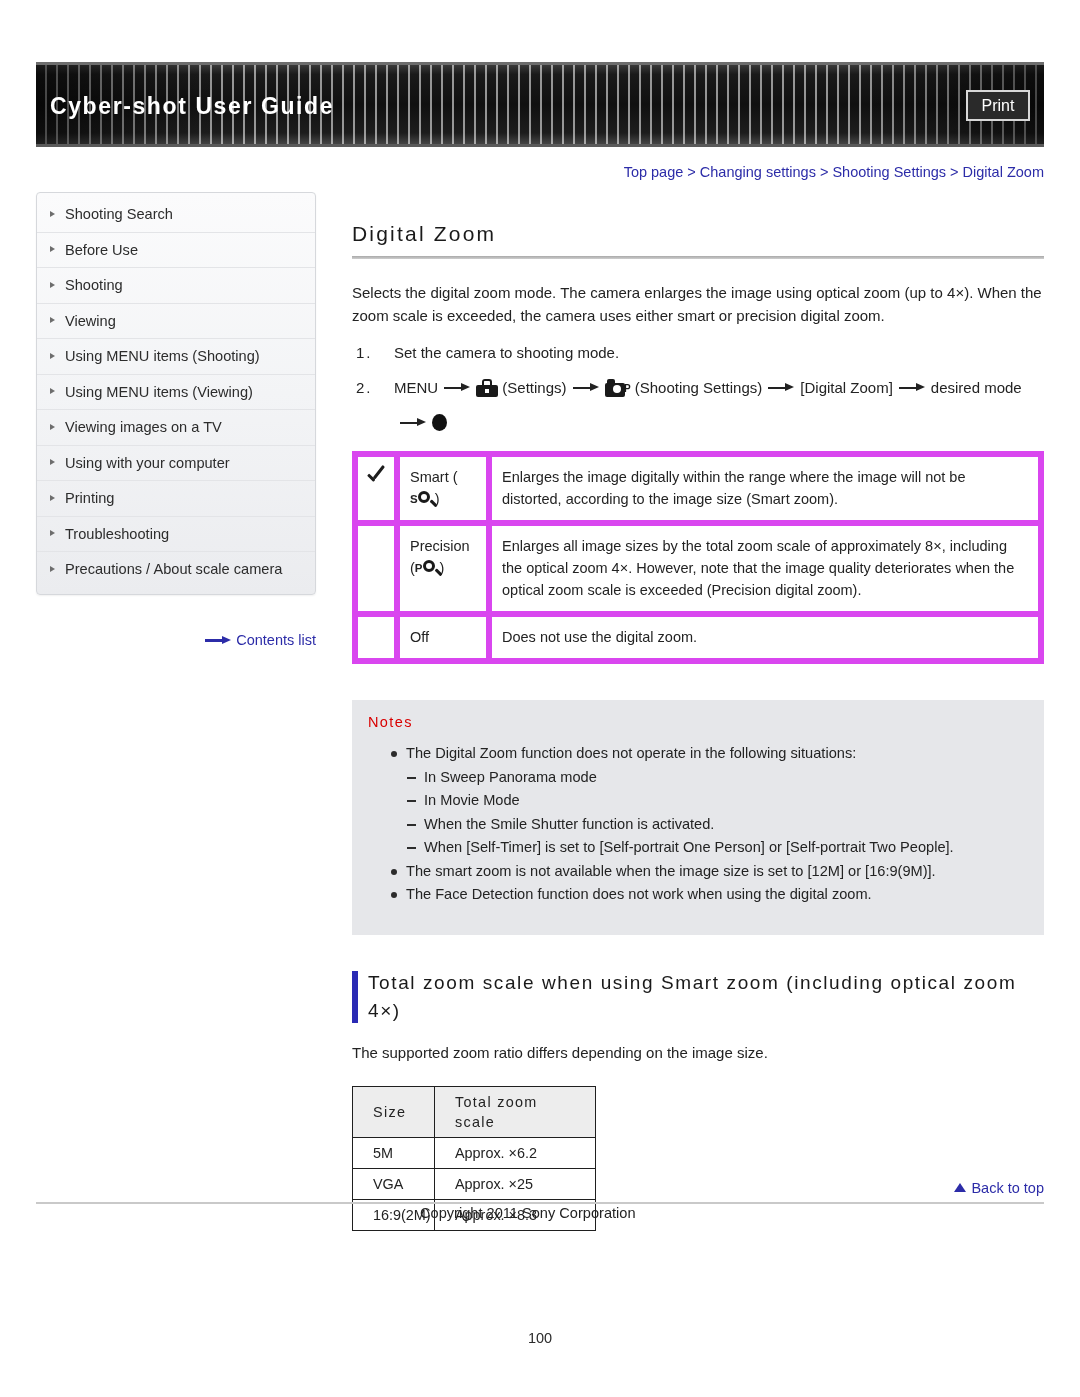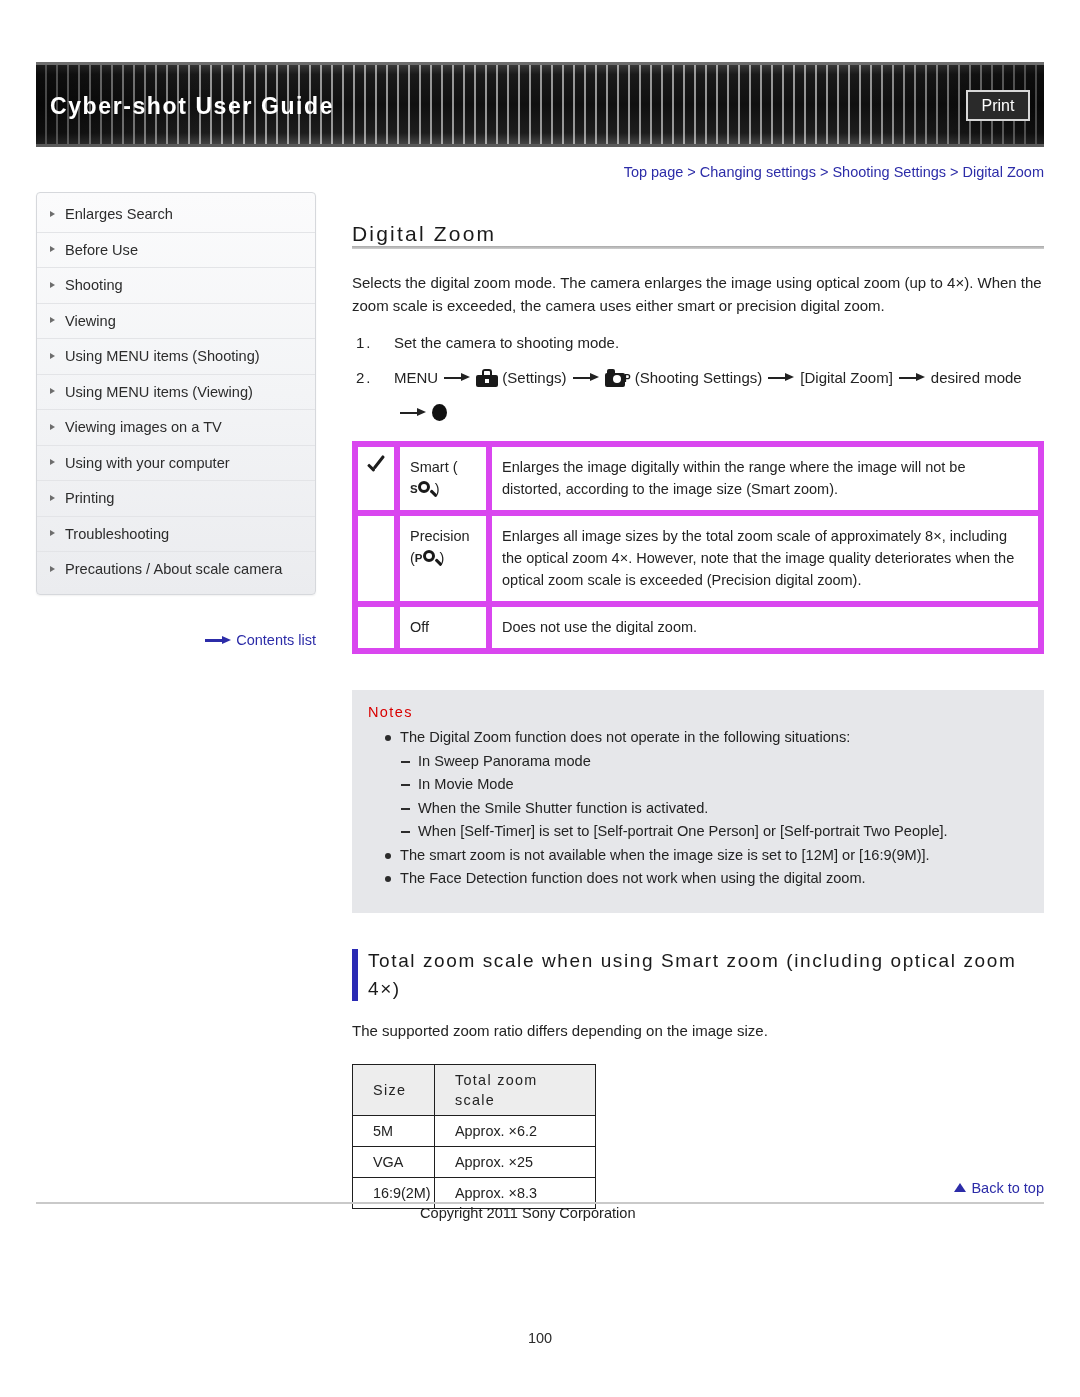--- a/index.html
+++ b/index.html
@@ -136,20 +136,21 @@
   .main {
     position: absolute;
     left: 352px; top: 192px;
     width: 692px;
   }
   .page-title {
     font-size: 21px;
     letter-spacing: 2.2px;
     color: #1a1a1a;
     padding-top: 30px;
+    padding-bottom: 10px;
   }
   .title-rule {
     height: 3px;
     background: linear-gradient(to bottom, #a9a9a9, #cfcfcf);
     margin-bottom: 22px;
   }
   .para {
     font-size: 15px;
     line-height: 23px;
     color: #232323;
@@ -280,21 +281,21 @@
     background: #e6e7ea;
     padding: 14px 16px 16px 16px;
     width: 692px;
   }
   .notes-title {
     color: #d90000;
     font-size: 14.5px;
     letter-spacing: 1.4px;
     margin-bottom: 6px;
   }
-  .notes ul { margin: 6px; padding: 0; list-style: none; }
+  .notes ul { margin: 12px; padding: 0; list-style: none; }
   .note-li {
     position: relative;
     padding-left: 26px;
     font-size: 14.6px;
     line-height: 23.5px;
     color: #232323;
   }
   .note-li::before {
     content:"";
     position:absolute; left: 11px; top: 9px;
@@ -402,21 +403,21 @@
   <div class="header">
     <div class="header-title">Cyber-shot User Guide</div>
     <div class="print-btn">Print</div>
   </div>
 
   <div class="breadcrumb">Top page &gt; Changing settings &gt; Shooting Settings &gt; Digital Zoom</div>
 
   <div class="sidebar">
     <div class="side-item">
       <span class="caret"></span>
-      <span>Enlarges Search</span>
+      <span>Shooting Search</span>
     </div>
     <div class="side-item">
       <span class="caret"></span>
       <span>Before Use</span>
     </div>
     <div class="side-item">
       <span class="caret"></span>
       <span>Shooting</span>
     </div>
     <div class="side-item">

